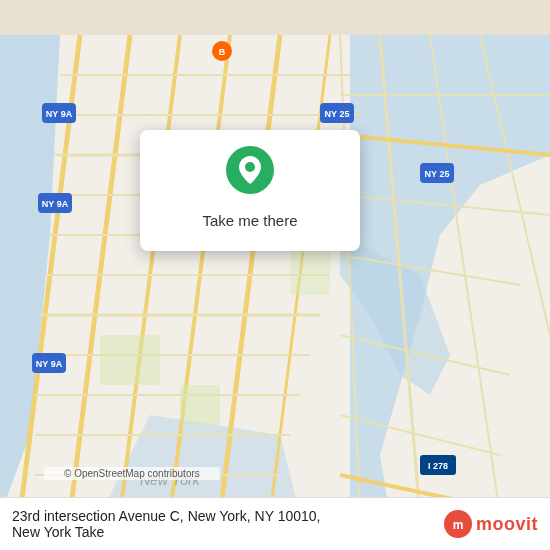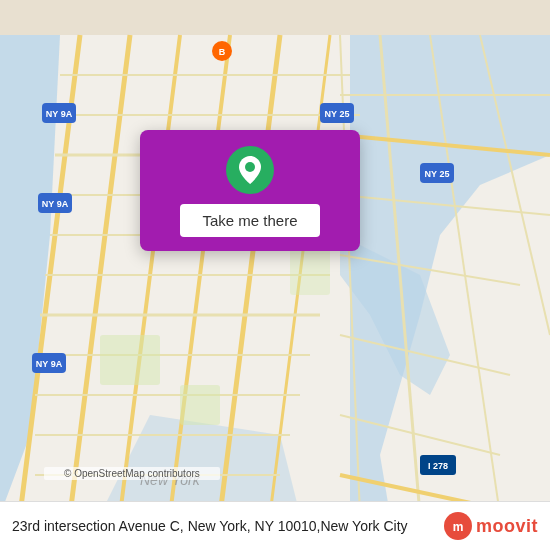--- a/index.html
+++ b/index.html
@@ -18,21 +18,21 @@
       background-color: #e8e0d0;
       overflow: hidden;
     }
 
     
     .map-card {
       position: absolute;
       top: 130px;
       left: 140px;
       width: 220px;
-      background: #a21caf;
+      background: #ffffff;
       border-radius: 8px;
       display: flex;
       flex-direction: column;
       align-items: center;
       padding: 16px 20px 14px 20px;
       box-shadow: 0 4px 16px rgba(0,0,0,0.25);
       z-index: 10;
     }
 
     .location-pin {
@@ -63,22 +63,21 @@
       padding: 10px 12px 10px 12px;
       z-index: 20;
       border-top: 1px solid #ddd;
       display: flex;
       align-items: center;
       justify-content: space-between;
     }
 
     .bottom-bar-left {
       display: flex;
-      flex-direction: row;
-      text-align: center;
+      flex-direction: column;
     }
 
     .address-line1 {
       font-size: 14px;
       color: #222;
       font-weight: 400;
     }
 
     .address-line2 {
       font-size: 14px;
@@ -212,21 +211,21 @@
     <button class="take-me-there-btn">Take me there</button>
   </div>
 
   <div class="copyright">
     <span>© OpenStreetMap contributors</span>
   </div>
 
   <div class="bottom-bar">
     <div class="bottom-bar-left">
       <span class="address-line1">23rd intersection Avenue C, New York, NY 10010,</span>
-      <span class="address-line2">New York City</span>
+      <span class="address-line2">New York Take</span>
     </div>
 
     <div class="moovit-logo">
       <svg class="moovit-icon" viewBox="0 0 28 28" xmlns="http://www.w3.org/2000/svg">
         <circle cx="14" cy="14" r="14" fill="#e74c3c"></circle>
         <text x="14" y="19" text-anchor="middle" font-size="12" fill="white" font-weight="bold">m</text>
       </svg>
       <span class="moovit-text">moovit</span>
     </div>
   </div>

